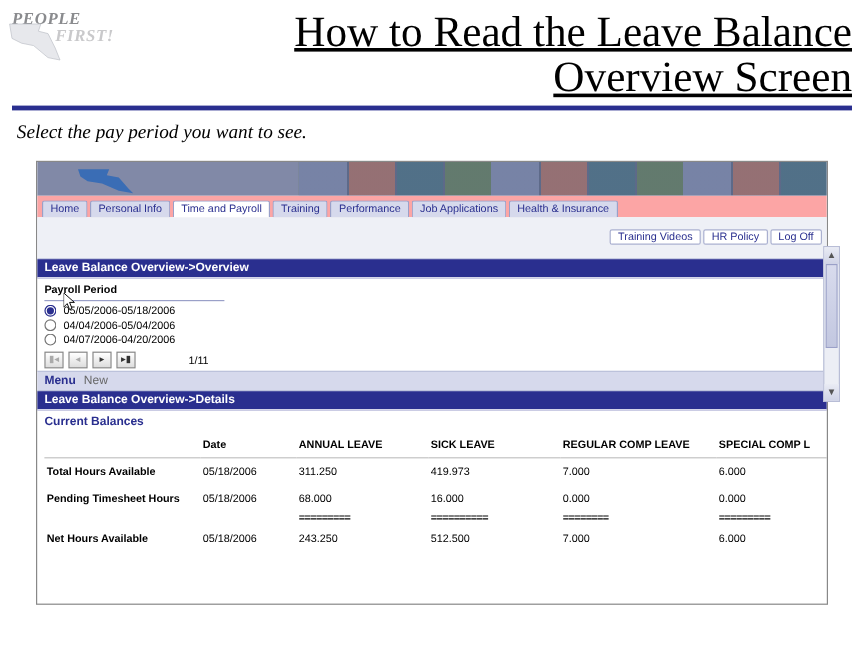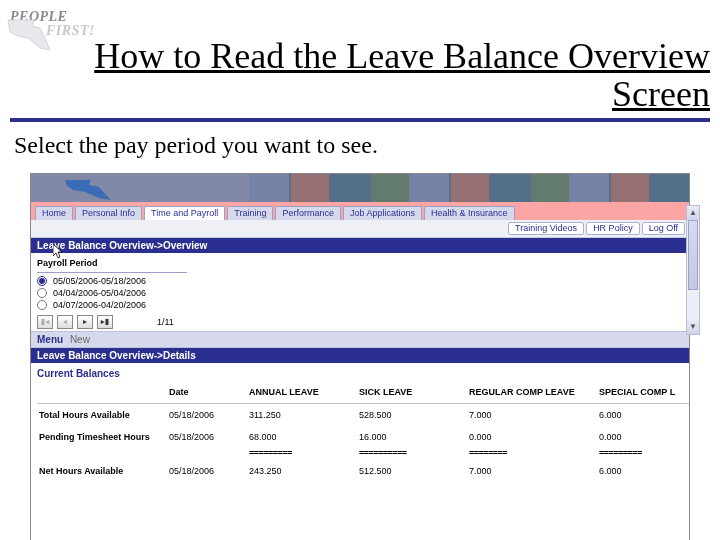--- a/index.html
+++ b/index.html
@@ -12,21 +12,20 @@
   }
   .slide {
     width: 720px;
     height: 540px;
     position: relative;
     padding: 8px 10px 0 10px;
   }
   .header-row {
     display: flex;
     align-items: flex-start;
-    flex-direction: column;
   }
   .logo {
     width: 120px;
     flex-shrink: 0;
     padding-top: 2px;
   }
   .logo-text1 {
     color: #8a8b8e;
     font-family: Georgia, 'Times New Roman', serif;
     font-weight: bold;
@@ -62,23 +61,24 @@
     text-align: right;
     padding-top: 0;
     text-decoration: underline;
   }
   .title-underline {
     border-bottom: 4px solid #2a2f8f;
     margin: 4px 0 10px 0;
   }
   .instruction {
     font-family: 'Times New Roman', Georgia, serif;
-    font-size: 24px;
+    font-size: 16px;
     color: #000;
     margin: 6px 2px 14px 4px;
+    font-style: italic;
   }
   .screenshot {
     margin: 0 20px 0 20px;
     border: 1px solid #888;
     background: #fff;
     height: 370px;
     overflow: hidden;
     font-family: Tahoma, Verdana, Arial, sans-serif;
   }
   .ss-banner {
@@ -122,21 +122,21 @@
     border-radius: 2px 2px 0 0;
     white-space: nowrap;
   }
   .ss-tab.active {
     background: #fff;
   }
   .ss-subbar {
     display: flex;
     justify-content: flex-end;
     gap: 2px;
-    height: 18px;
+    height: 35px;
     align-items: center;
     background: #eef0f6;
     padding-right: 4px;
     border-bottom: 1px solid #c6cbe2;
   }
   .ss-btn {
     font-size: 9px;
     padding: 1px 6px;
     color: #2a2f8f;
     background: #fff;
@@ -353,21 +353,21 @@
         <div class="bal-head"></div>
         <div class="bal-head">Date</div>
         <div class="bal-head">ANNUAL LEAVE</div>
         <div class="bal-head">SICK LEAVE</div>
         <div class="bal-head">REGULAR COMP LEAVE</div>
         <div class="bal-head">SPECIAL COMP L</div>
 
         <div class="bal-cell bal-rowlabel">Total Hours Available</div>
         <div class="bal-cell">05/18/2006</div>
         <div class="bal-cell">311.250</div>
-        <div class="bal-cell">528.500</div>
+        <div class="bal-cell">419.973</div>
         <div class="bal-cell">7.000</div>
         <div class="bal-cell">6.000</div>
 
         <div class="bal-cell bal-rowlabel">Pending Timesheet Hours</div>
         <div class="bal-cell">05/18/2006</div>
         <div class="bal-cell">68.000</div>
         <div class="bal-cell">16.000</div>
         <div class="bal-cell">0.000</div>
         <div class="bal-cell">0.000</div>
 

